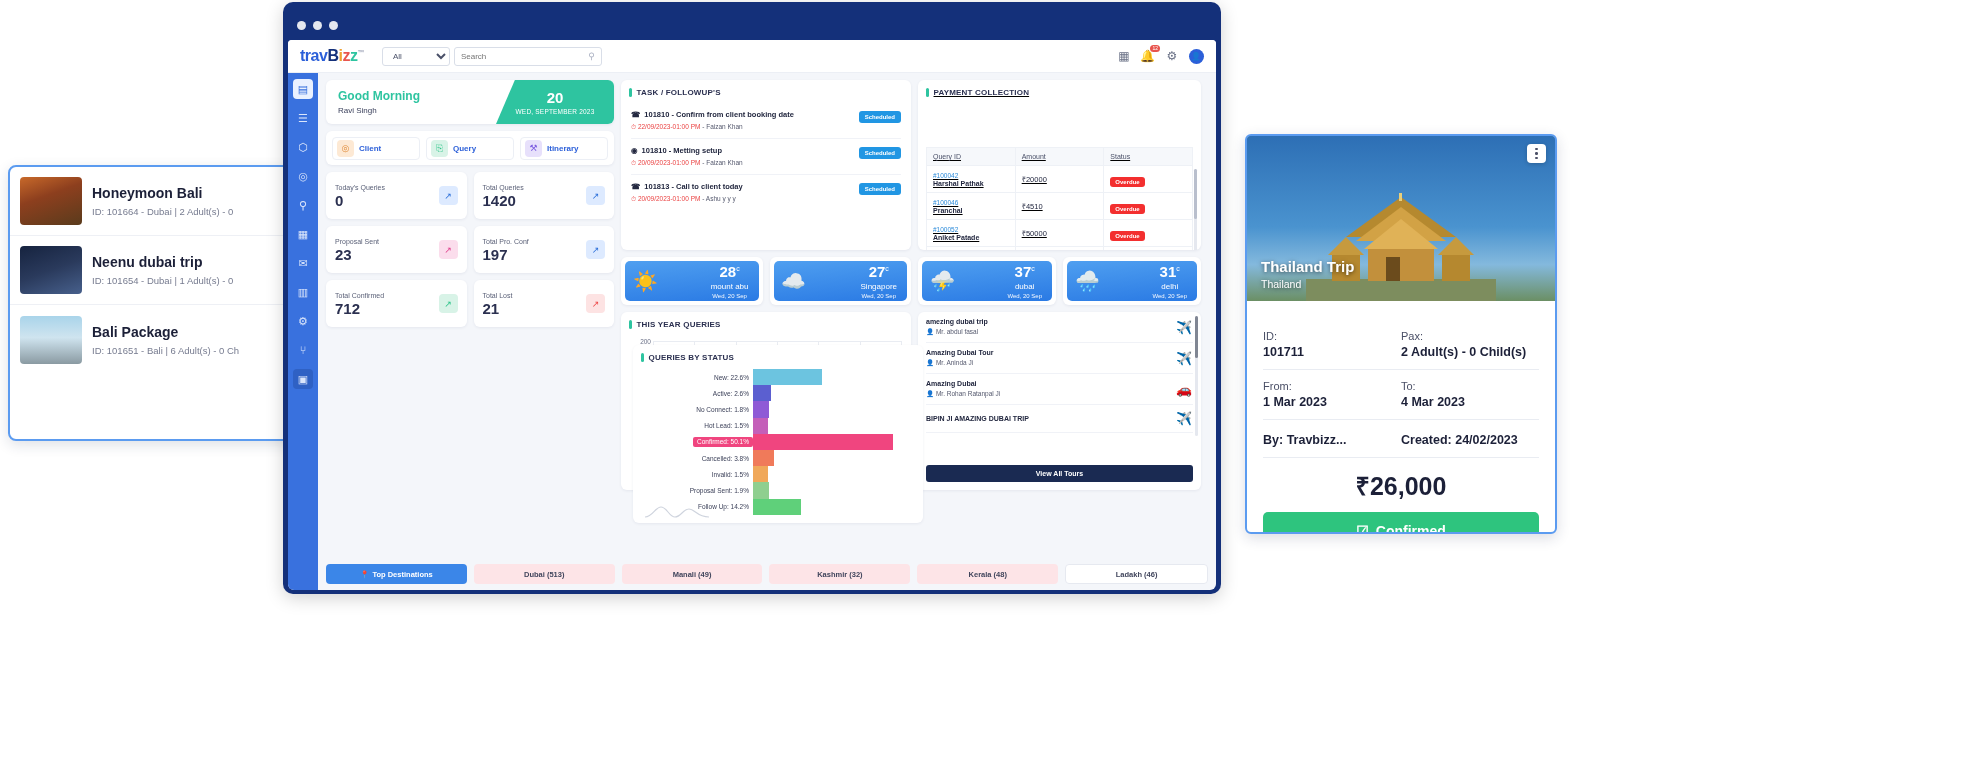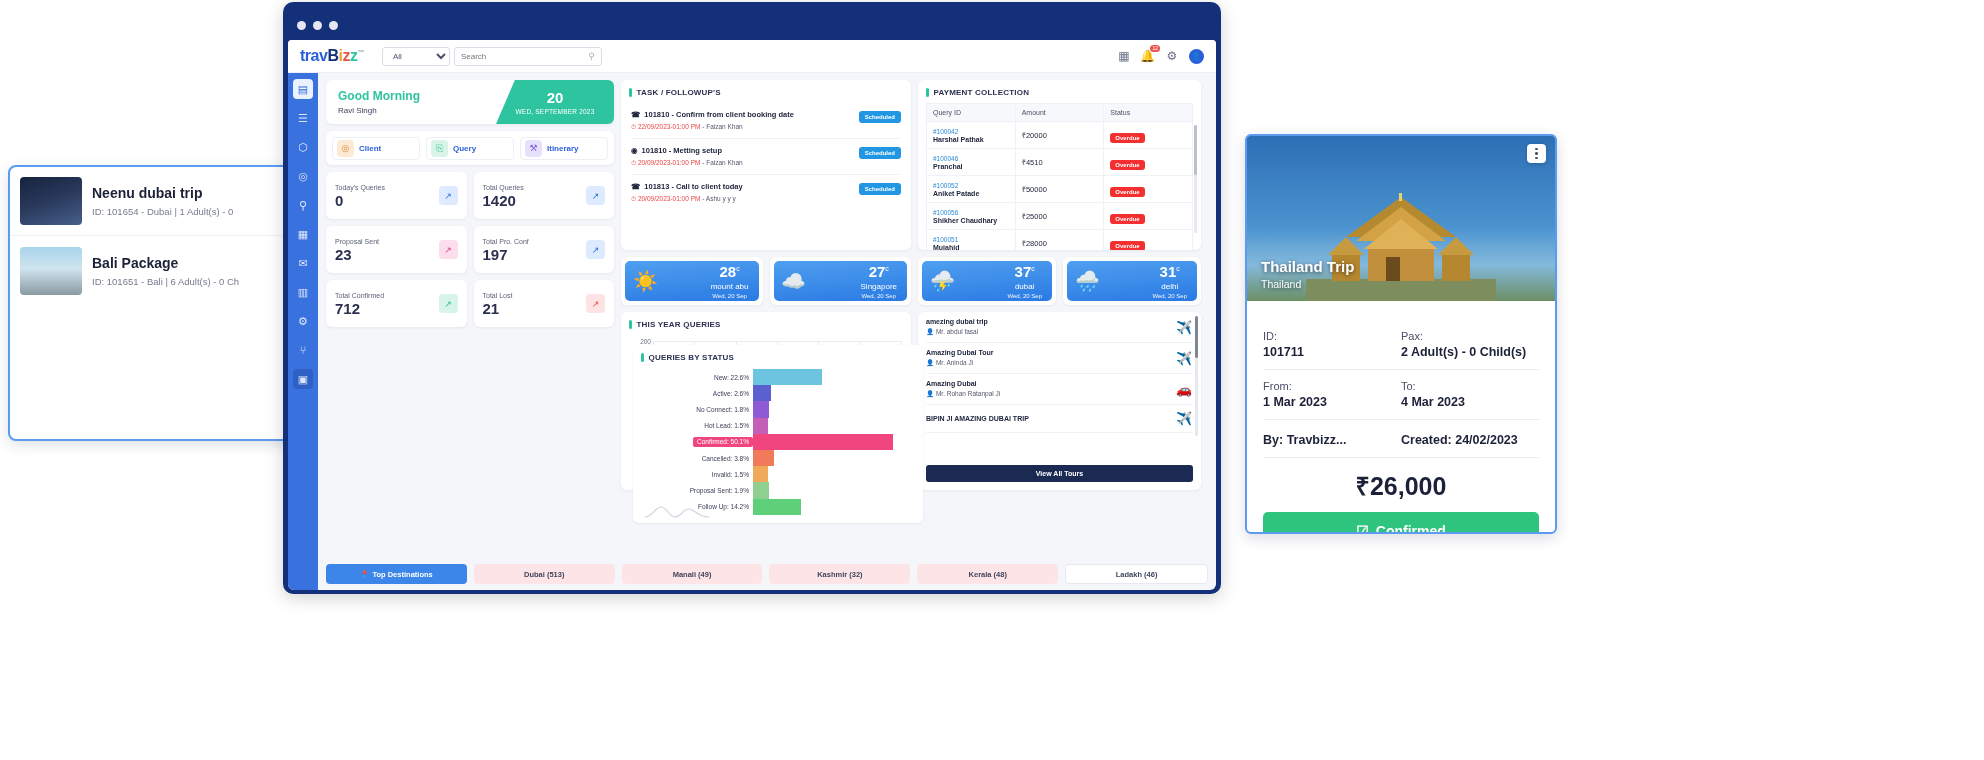--- a/index.html
+++ b/index.html
@@ -133,22 +133,22 @@
   .task-t { font-size: 7.5px; font-weight: 700; color: #22273f; display:flex; align-items:center; gap:4px;}
   .task-sub { font-size: 6.5px; color: #ea3f3f; margin-top: 4px; }
   .task-sub .who { color: #55596e; }
   .pill-sched {
     position: absolute; right: 0; top: 8px;
     background: #2196e3; color: #fff; font-size: 6px; font-weight: 700;
     border-radius: 3px; padding: 3px 6px;
   }
 
   
-  .pay-card { height: 170px; display:flex; flex-direction: column;}
-  .pay-wrap { flex: 1; padding: 0 8px 6px 8px; overflow: hidden; position: relative;}
+  .pay-card { height: 170px; display:flex; flex-direction: column; text-decoration: underline;}
+  .pay-wrap { flex: 1; padding: 0 8px 6px 8px; overflow: hidden; position: relative; margin-top: 44px;}
   table.pay { width: 100%; border-collapse: collapse; table-layout: fixed;}
   table.pay th {
     background: #f6f8fb; font-size: 7px; color: #4a5068; font-weight: 400;
     text-align: left; padding: 5px 6px; border: 1px solid #eef1f6;
   }
   table.pay td { padding: 4px 6px; border: 1px solid #eef1f6; vertical-align: middle; }
   .qid { font-size: 6.5px; color: #2b8ad9; }
   .qname { font-size: 7px; color: #22273f; font-weight: 700; margin-top: 1px;}
   .amt { font-size: 7.5px; color: #22273f; }
   .pill-over { background: #f32f2f; color: #fff; font-size: 6px; font-weight: 700; border-radius: 3px; padding: 2px 5px; display:inline-block;}
@@ -270,20 +270,27 @@
   .confirm-btn {
     margin: 0 16px 14px 16px; height: 38px; background: #2ec47e; color: #fff;
     border-radius: 5px; display: flex; align-items: center; justify-content: center;
     font-size: 14px; font-weight: 700; gap: 7px;
   }
 </style>
 </head>
 <body>
 
 <div class="left-panel">
+  <div class="trip">
+    <div class="trip-thumb" style="background:linear-gradient(160deg,#c8692a 0%,#8d3f1e 40%,#5a3b1c 100%)"></div>
+    <div>
+      <div class="trip-title">Honeymoon Bali</div>
+      <div class="trip-meta">ID: 101664 - Dubai  |  2 Adult(s) - 0</div>
+    </div>
+  </div>
   <div class="trip">
     <div class="trip-thumb" style="background:linear-gradient(160deg,#16233f 0%,#2a3a5c 50%,#47608c 100%)"></div>
     <div>
       <div class="trip-title">Neenu dubai trip</div>
       <div class="trip-meta">ID: 101654 - Dubai  |  1 Adult(s) - 0</div>
     </div>
   </div>
   <div class="trip">
     <div class="trip-thumb" style="background:linear-gradient(180deg,#a9d4ea 0%,#cfe4ef 45%,#8a9aa2 100%)"></div>
     <div>

